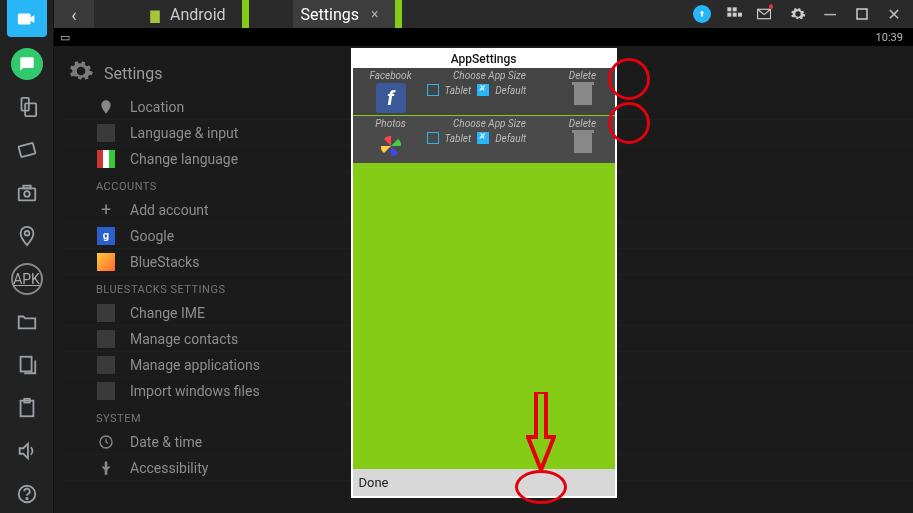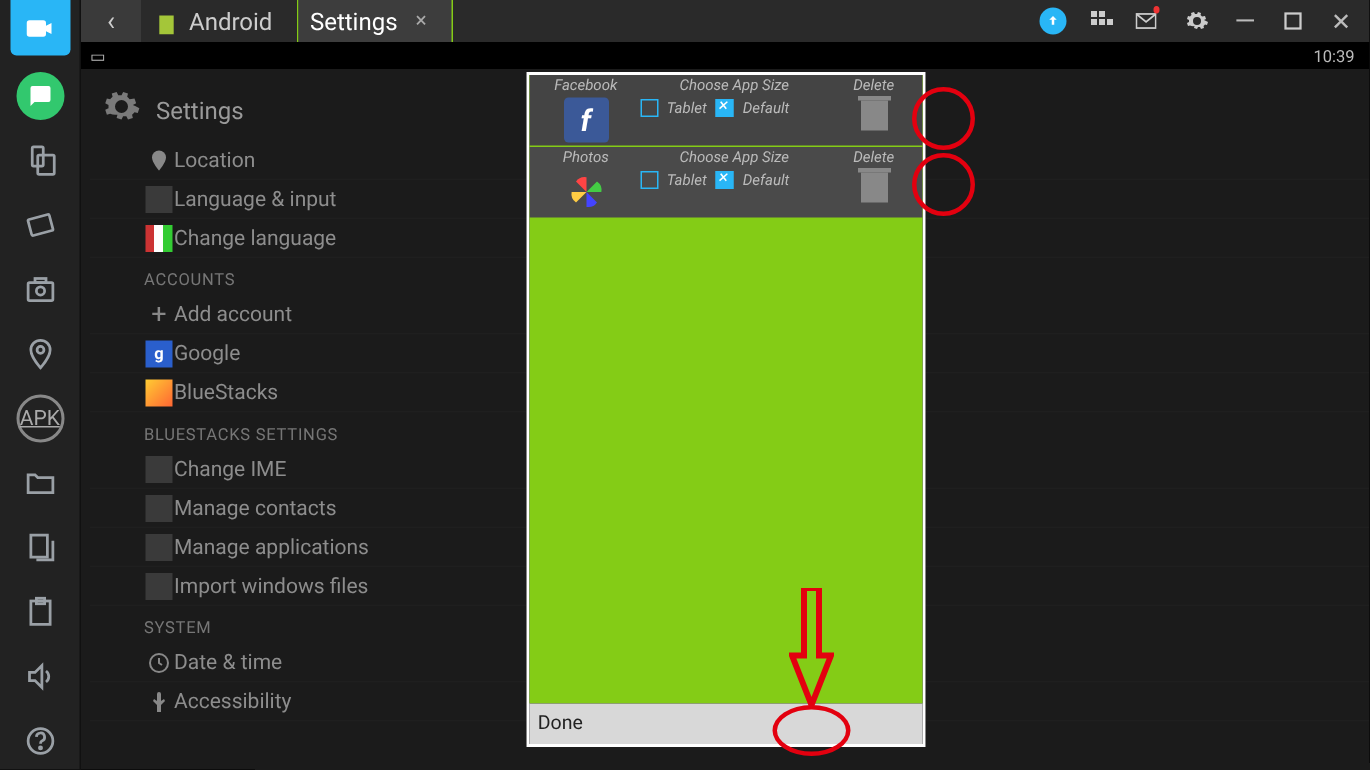--- a/index.html
+++ b/index.html
@@ -14,40 +14,40 @@
 .cam-badge svg { fill:#fff;}
 .chat-badge { width:32px; height:32px; border-radius:50%; background:#32c86e; display:flex;align-items:center;justify-content:center;}
 .apk-circle { width:32px;height:32px;border-radius:50%;border:2px solid #888;display:flex;align-items:center;justify-content:center;font-size:14px;color:#aaa;text-decoration:underline;}
 
 
 .main { flex:1; display:flex; flex-direction:column; background:#000; position:relative;}
 
 
 .titlebar { height:28px; background:#2a2a2a; display:flex; color:#ccc; align-items:stretch;}
 .tb-back { width:40px; display:flex; align-items:center; justify-content:center; background:#3a3a3a; font-size:18px;}
-.tb-tab { display:flex; align-items:center; padding:0 16px 0 8px; border-right:1px solid #84cc16;}
+.tb-tab { display:flex; align-items:center; padding:0 16px 0 8px; border-right:7px solid #84cc16;margin-left:44px;}
 .tb-tab.active { background:#3d3d3d; color:#fff; position:relative;}
 .tb-tab .ti { width:18px; height:18px; margin-right:6px; display:flex; align-items:center; justify-content:center;}
 .droid-ico { width:16px;height:18px;background:#a4c639; clip-path: polygon(20% 30%, 80% 30%, 80% 100%, 20% 100%); position:relative;}
 .tb-tab .close { margin-left:12px; color:#aaa; font-size:14px;}
 .tb-right { margin-left:auto; display:flex; align-items:center; gap:14px; padding-right:10px;}
 .tb-right .wicon { width:18px; display:flex; align-items:center; justify-content:center; color:#bbb; cursor:pointer;}
 .circle-up{width:18px;height:18px;border-radius:50%;background:#29b6f6;display:flex;align-items:center;justify-content:center;}
 
 
 .subbar { height:18px; display:flex; justify-content:flex-end; padding-right:10px; color:#bbb; font-size:11px; align-items:center; gap:4px;}
 .subbar-left{margin-right:auto;margin-left:6px;}
 
 
 .settings-wrap { flex:1; display:flex; }
 .settings-pane { width:100%; background:#1b1b1b; padding:6px 0 0 6px; }
 .settings-hdr { display:flex; align-items:center; gap:10px; padding:6px 8px; color:#9a9a9a; font-size:16px;}
 .settings-list { }
 .section-label { font-size:11px; color:#767676; letter-spacing:0.5px; padding:8px 8px 4px 36px; text-transform:uppercase;}
-.set-item { display:flex; align-items:center; padding:6px 8px 6px 36px; color:#8d8d8d; font-size:14px; cursor:pointer; height:26px; border-bottom:1px solid rgba(255,255,255,0.02);}
+.set-item { display:flex; align-items:center; gap:14px; padding:6px 8px 6px 36px; color:#8d8d8d; font-size:14px; cursor:pointer; height:26px; border-bottom:1px solid rgba(255,255,255,0.02);}
 .set-item .sicon { width:20px; display:flex; justify-content:center;}
 .sq-icon{width:18px;height:18px;background:#3a3a3a;}
 .goog-sq{width:18px;height:18px;background:#2a5fcc;color:#fff;display:flex;align-items:center;justify-content:center;font-size:11px;font-weight:bold;}
 
 
 .dialog-backdrop { position:absolute; top:46px; left:0; right:0; bottom:0; display:flex; justify-content:center; pointer-events:none;}
 .dialog { width:266px; background:#000; border:2px solid #fff; display:flex; flex-direction:column; pointer-events:auto; margin-top:2px; height:450px;}
 .dlg-title { background:#fff; color:#111; font-size:12px; text-align:center; padding:2px; font-weight:500;}
 .dlg-body { flex:1; background:#84cc16; overflow-y:auto;font-style:italic;}
 .app-row { display:flex; padding:2px 2px; background:#444; margin-bottom:1px; align-items:flex-start;}
@@ -300,20 +300,21 @@
                 </svg>
               </span>
               <span>Accessibility</span>
             </div>
         </div>
       </div>
     </div>
 
     <div class="dialog-backdrop">
       <div class="dialog">
+        <div class="dlg-title">AppSettings</div>
         <div class="dlg-body">
 
           <div class="app-row">
             <div class="app-cell-name">
               <div>Facebook</div>
               <div class="app-icon fb-icon">f</div>
             </div>
             <div class="app-cell-mid">
               <div class="mid-hdr">Choose App Size</div>
               <div class="mid-row">

